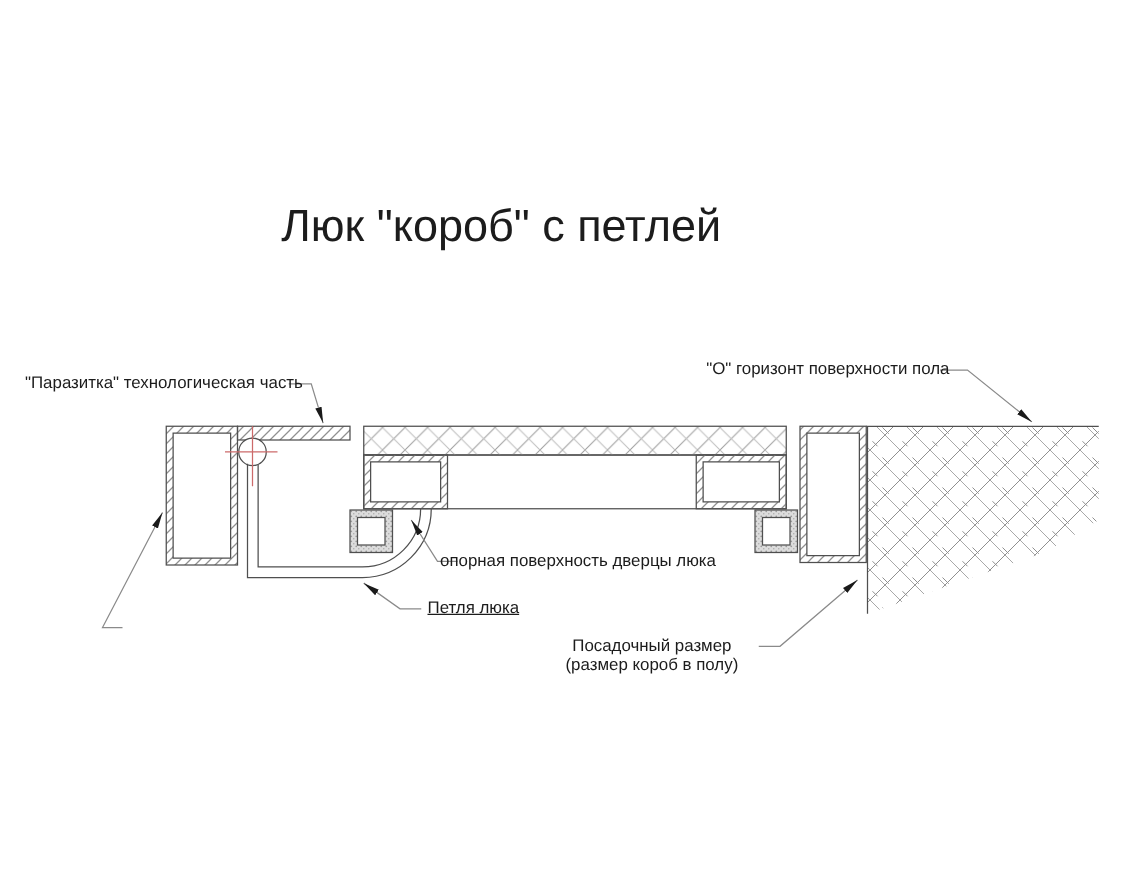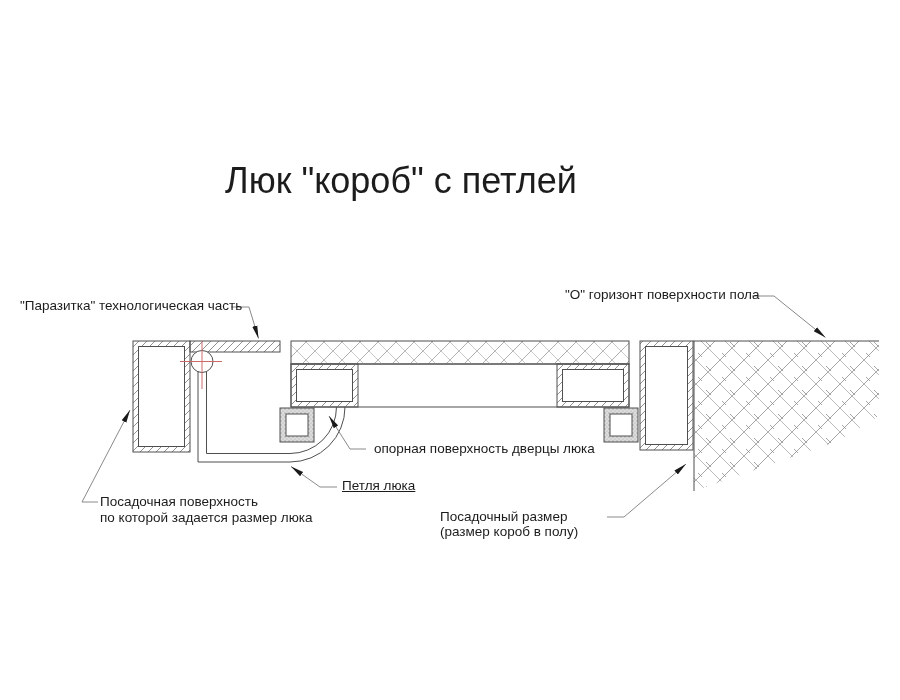--- a/index.html
+++ b/index.html
@@ -19,24 +19,24 @@
   .title{
     position:absolute;left:225px;top:160px;width:450px;
     font-size:36px;font-weight:400;white-space:nowrap;color:var(--text);
   }
   .lbl{
     position:absolute;font-size:13.5px;line-height:15.5px;
     white-space:nowrap;color:var(--text);
   }
   .lbl-parasitka{left:20px;top:298px;}
   .lbl-horizon{left:565px;top:287px;}
-  .lbl-support{left:374px;top:441px;}
+  .lbl-support{left:352px;top:441px;}
   .lbl-hinge{left:342px;top:478px;text-decoration:underline;}
   .lbl-seat{left:100px;top:494px;}
-  .lbl-size{left:440px;top:509px;width:163px;text-align:left;line-height:15px;}
+  .lbl-size{left:440px;top:509px;width:163px;text-align:center;line-height:15px;}
   
   .ln{stroke:var(--line);stroke-width:1;fill:none;}
   .fw{stroke:var(--line);stroke-width:1;fill:#ffffff;}
   .fh{stroke:var(--line);stroke-width:1;fill:url(#hatchPat);}
   .ft{stroke:var(--line);stroke-width:1;fill:url(#tilePat);}
   .ff{fill:url(#floorPat);stroke:none;}
   .fs{stroke:var(--line);stroke-width:1;fill:url(#stipPat);}
   .leader{stroke:var(--leader);stroke-width:1;fill:none;marker-end:url(#arrow);}
   .cm{stroke:var(--centermark);stroke-width:1;fill:none;}
 </style>
@@ -136,22 +136,18 @@
       <path class="leader" d="M337,487 L320,487 L291,466.5"></path>
       <path class="leader" d="M98,502 L82,502 L130,410"></path>
       <path class="leader" d="M607,517 L624,517 L686,464"></path>
     </g>
   </svg>
 
   <div class="lbl lbl-parasitka">"Паразитка" технологическая часть</div>
   <div class="lbl lbl-horizon">"О" горизонт поверхности пола</div>
   <div class="lbl lbl-support">опорная поверхность дверцы люка</div>
   <div class="lbl lbl-hinge">Петля люка</div>
-  <div class="lbl lbl-seat">
-    <div>Посадочная поверхность</div>
-    <div>по которой задается размер люка</div>
-  </div>
   <div class="lbl lbl-size">
     <div>Посадочный размер</div>
     <div>(размер короб в полу)</div>
   </div>
 
 </div>
 
 </body></html>

